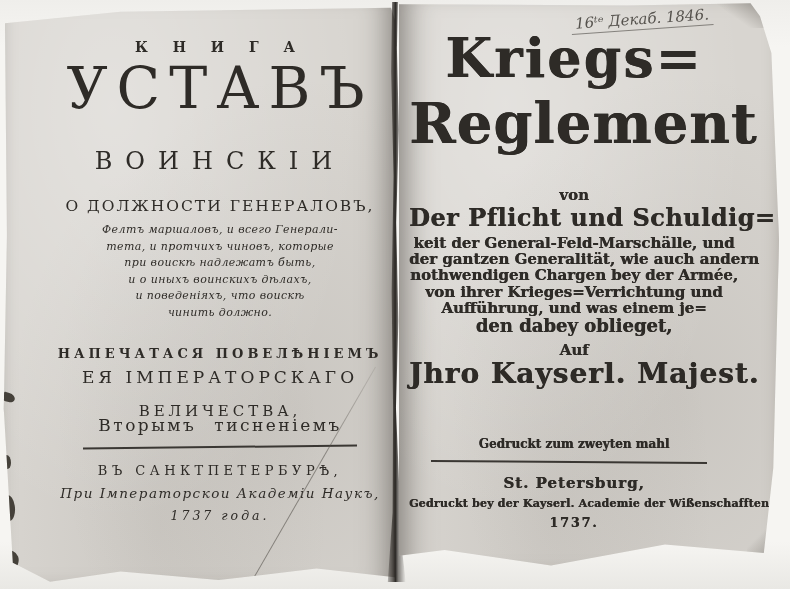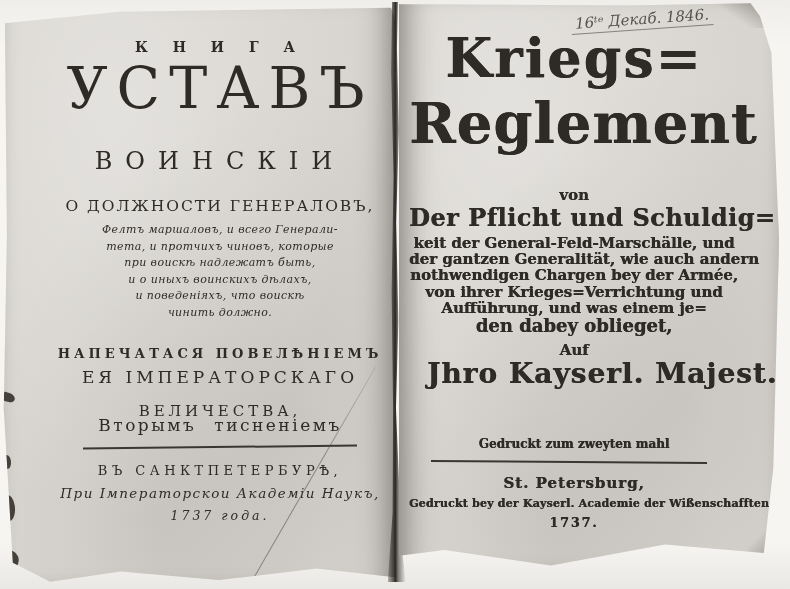--- a/index.html
+++ b/index.html
@@ -48,21 +48,21 @@
   .rp .t2{top:88px;font-size:56px;letter-spacing:1px;}
   .rp .von{top:184px;font-size:15px;}
   .rp .lead{top:201px;font-size:24px;letter-spacing:0.5px;}
   .rp .s1{top:232px;font-size:15px;}
   .rp .s2{top:248px;font-size:15px;text-align:center;}
   .rp .s3{top:264px;font-size:15px;}
   .rp .s4{top:281px;font-size:15px;}
   .rp .s5{top:297px;font-size:15px;}
   .rp .s6{top:313px;font-size:18px;}
   .rp .auf{top:339px;font-size:15px;}
-  .rp .a1{top:355px;font-size:28px;letter-spacing:1px;margin-left:18px;}
+  .rp .a1{top:355px;font-size:28px;letter-spacing:1px;}
   .rp .a2{top:398px;font-size:24px;letter-spacing:0.5px;}
   .rp .ed{top:435px;font-size:12px;}
   .rp .rule{top:459px;left:22px;width:276px;height:2px;background:#3a3733;transform:rotate(0.4deg);position:absolute;}
   .rp .place{top:472px;font-size:15px;letter-spacing:1px;}
   .rp .pub{top:495px;font-size:11px;letter-spacing:0.2px;}
   .rp .year{top:513px;font-size:12.5px;letter-spacing:2px;}
   .crease{position:absolute;left:372px;top:364px;width:1.4px;height:258px;
           background:linear-gradient(to bottom, rgba(95,90,84,0.15), rgba(80,76,70,0.55) 40%, rgba(80,76,70,0.6));
           transform:rotate(30deg);transform-origin:top center;}
   .edge-mark{position:absolute;background:#45413a;}

